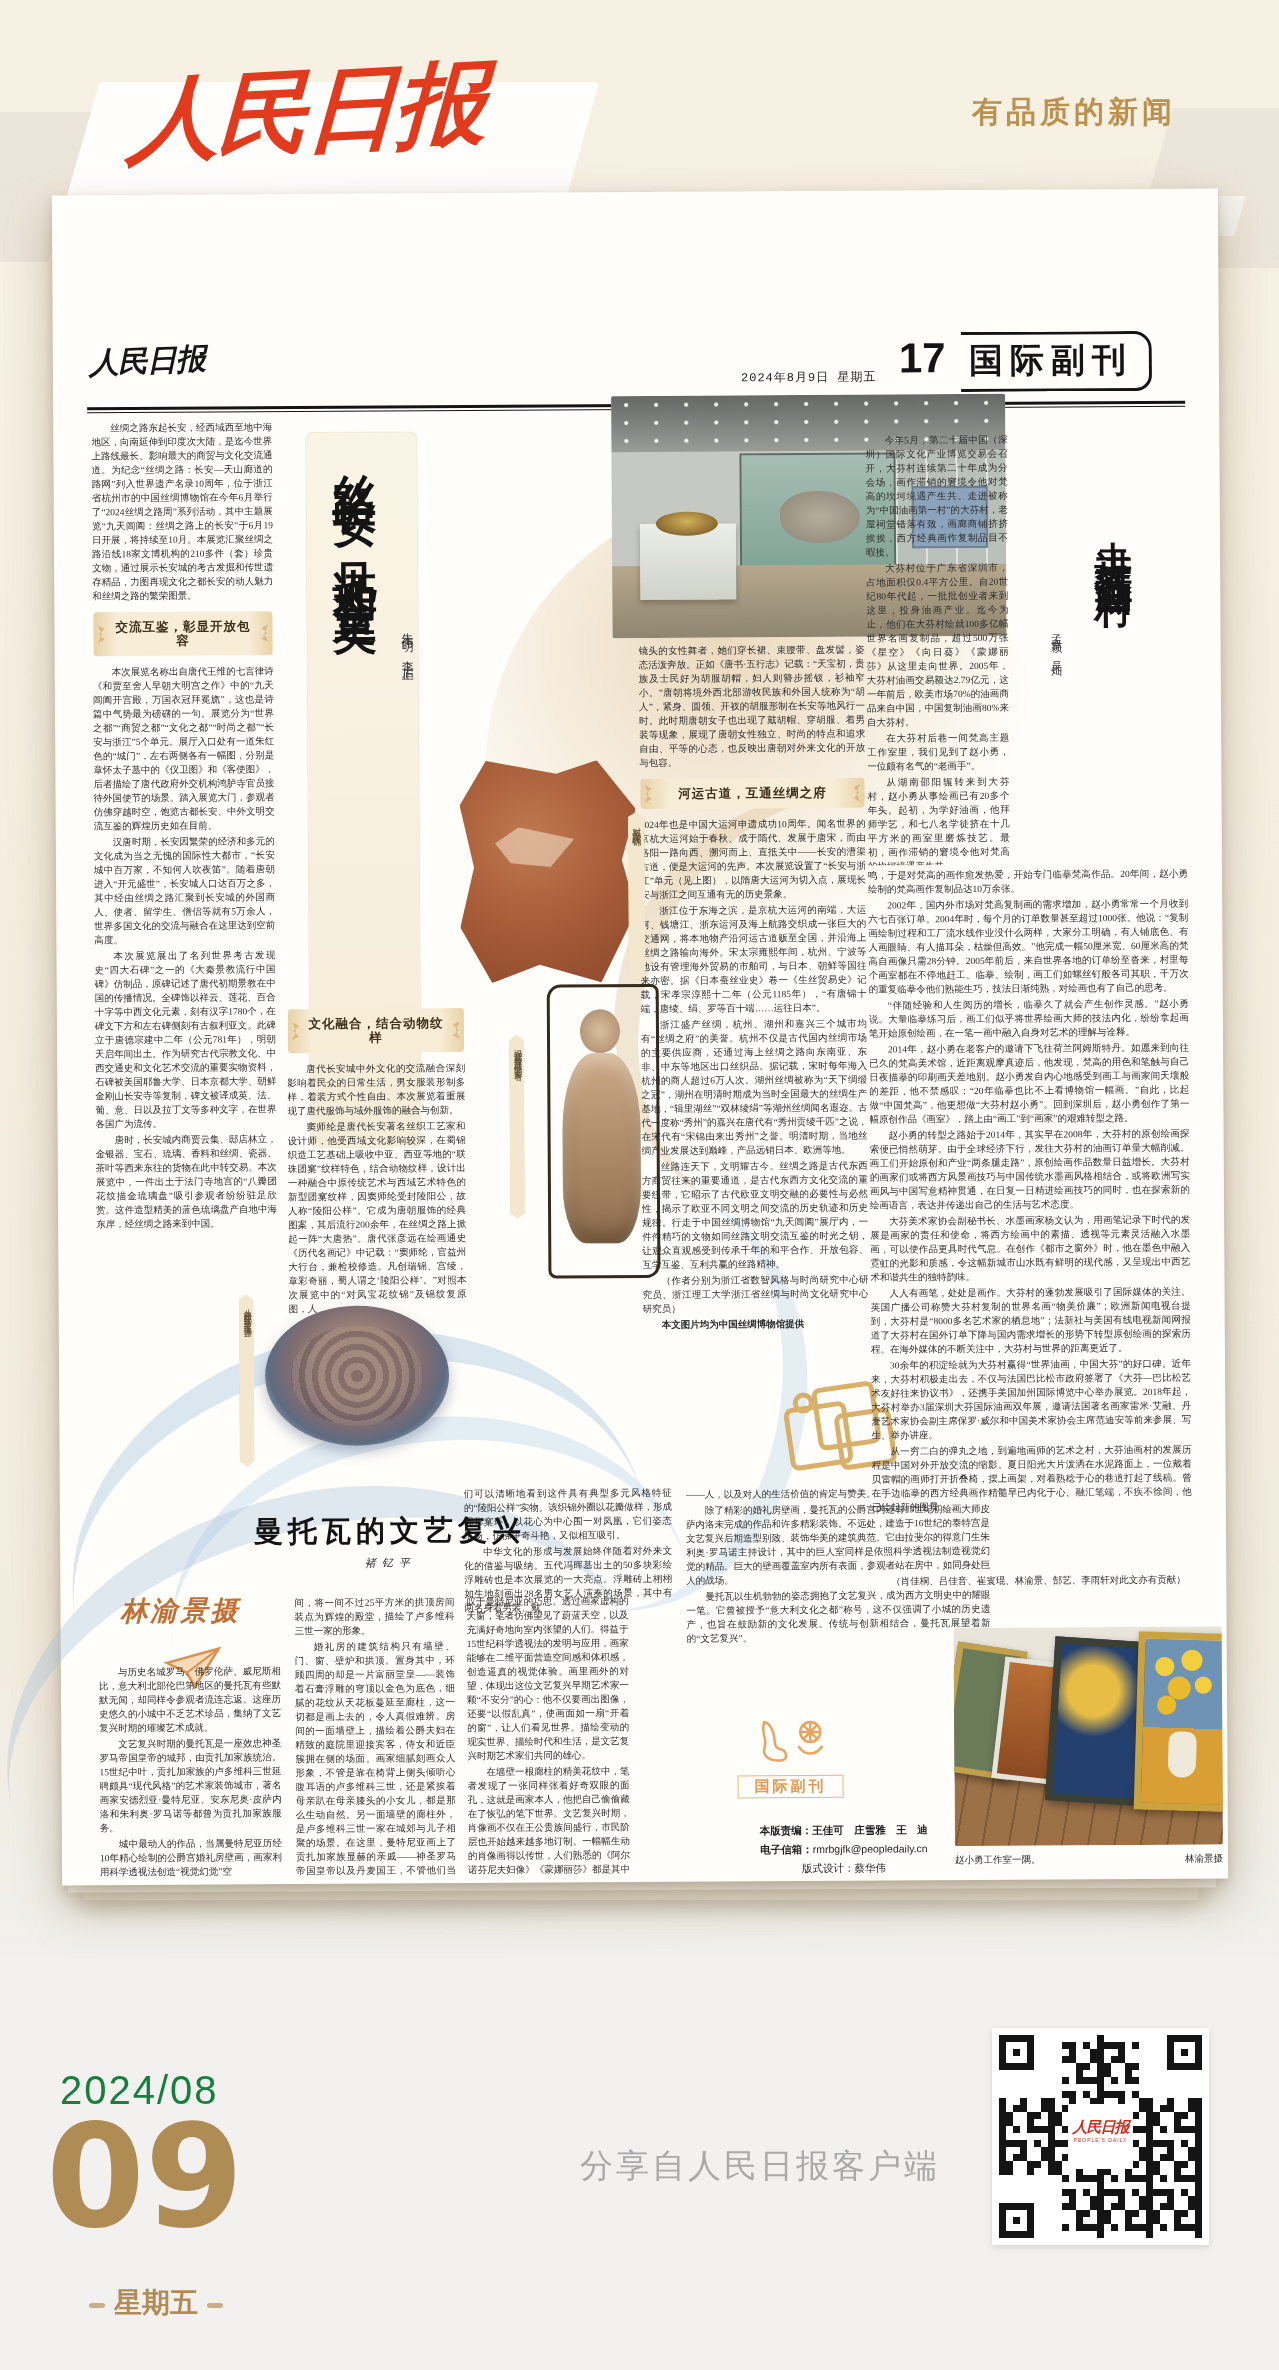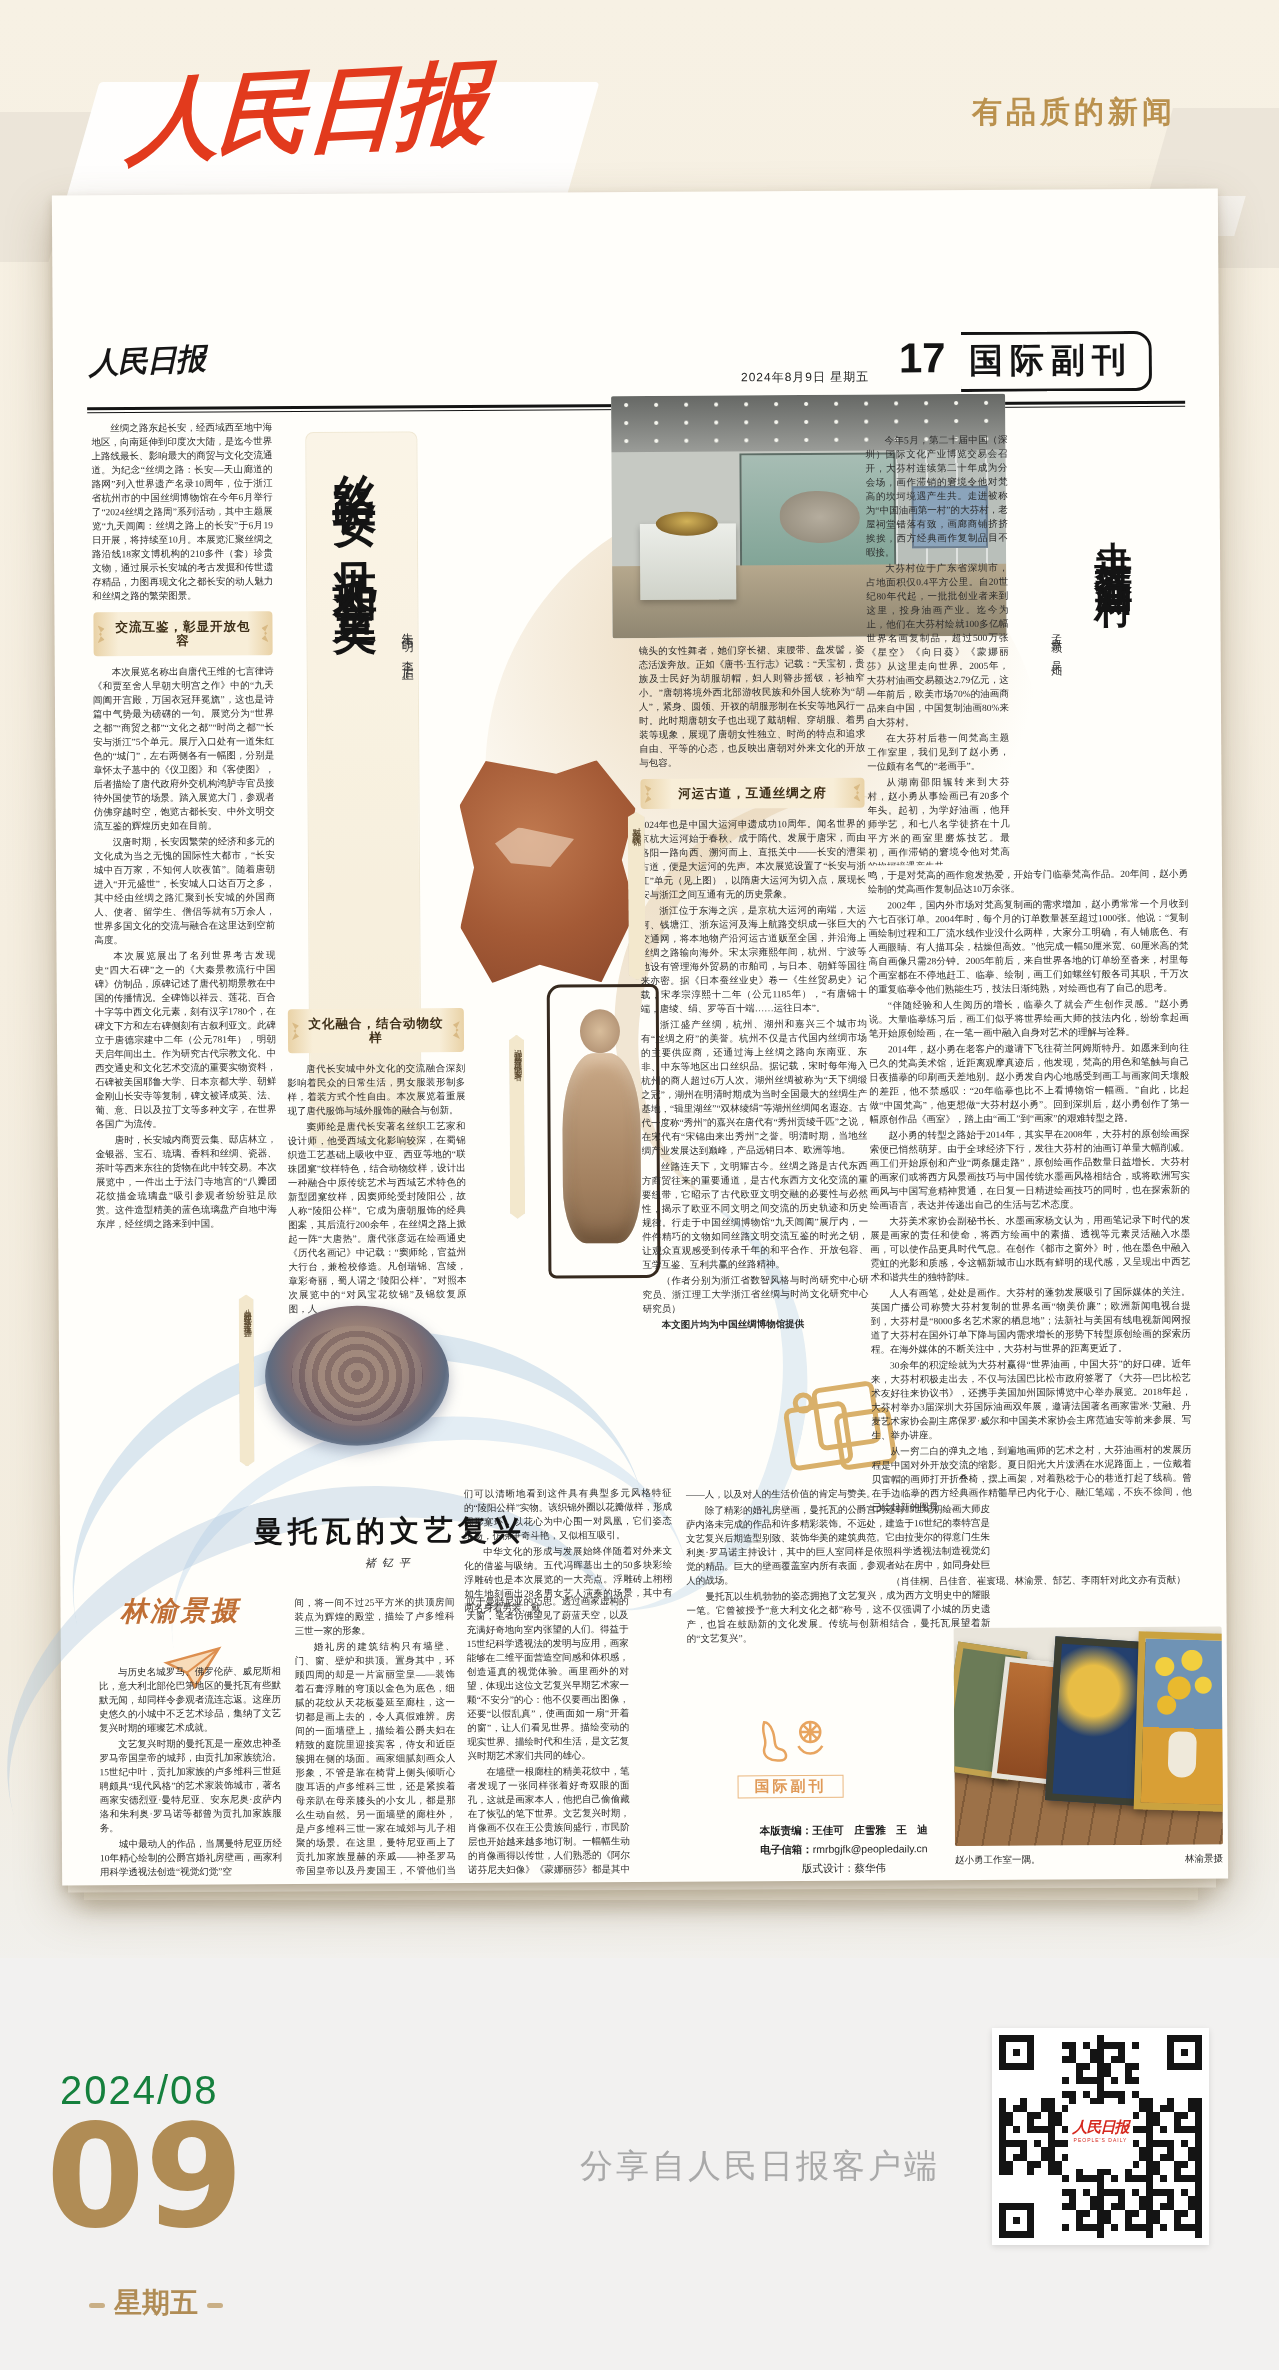--- a/index.html
+++ b/index.html
@@ -20,21 +20,21 @@
   
   .sheet{position:absolute;background:#f8f5ec;box-shadow:0 8px 18px rgba(120,100,60,.25);}
   .sheet.s1{left:68px;top:1872px;width:1148px;height:18px;transform:rotate(-.25deg);background:#fbf9f2;}
   .sheet.s2{left:84px;top:1886px;width:1114px;height:14px;background:#f5f2e8;}
   .page{position:absolute;left:57px;top:192px;width:1166px;height:1690px;background:#fffefa;
     transform:rotate(-.35deg);box-shadow:0 20px 45px rgba(110,90,55,.38),0 4px 10px rgba(110,90,55,.25);}
   
   .mh-name{position:absolute;left:36px;top:146px;font-size:30px;font-weight:900;font-style:italic;
     letter-spacing:-1px;color:#161616;transform:rotate(-2deg);}
   .mh-date{position:absolute;left:688px;top:178px;font-size:12px;letter-spacing:1px;color:#222;
-    font-family:Liberation Sans, sans-serif;}
+    font-family:Liberation Mono, monospace;}
   .mh-pageno{position:absolute;left:846px;top:144px;font-size:42px;font-weight:700;color:#141414;
     font-family:"Liberation Sans",sans-serif;}
   .mh-section{position:absolute;left:908px;top:142px;font-size:34px;font-weight:700;color:#141414;
     font-family:"Liberation Sans",sans-serif;letter-spacing:7px;padding:3px 16px 5px 8px;
     border:3px solid #141414;border-left:none;border-radius:0 18px 16px 0;}
   .mh-rule{position:absolute;left:34px;top:212px;width:1098px;height:2px;
     border-top:3px solid #141414;border-bottom:1px solid #141414;}
   
   .col{position:absolute;font-size:9.5px;line-height:14px;text-align:justify;color:#2b2b2b;overflow:hidden;z-index:3;}
   .col p{margin:0 0 2px;text-indent:2em;}

